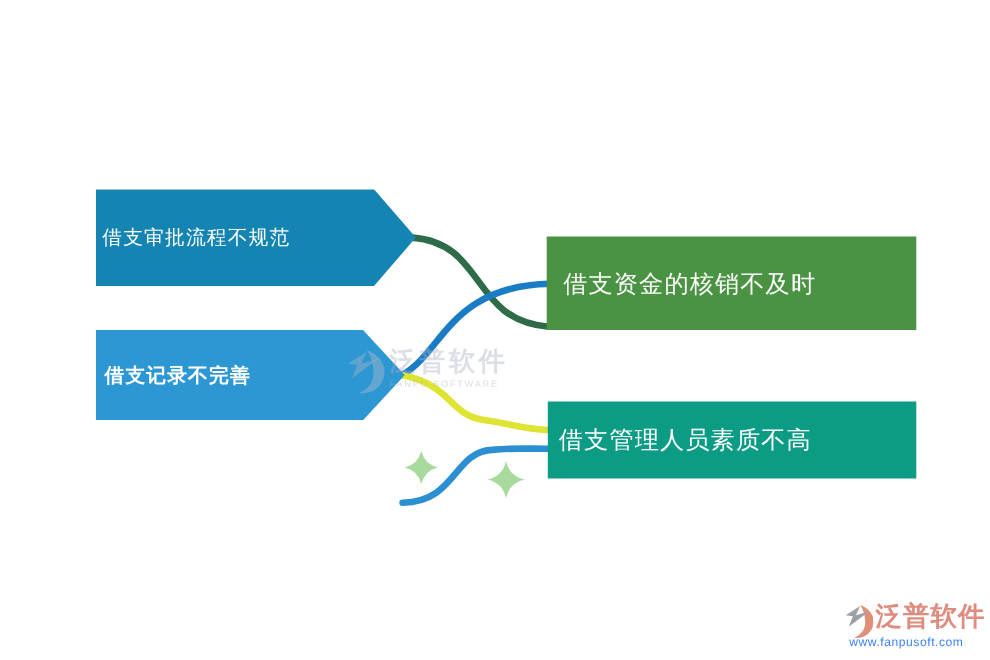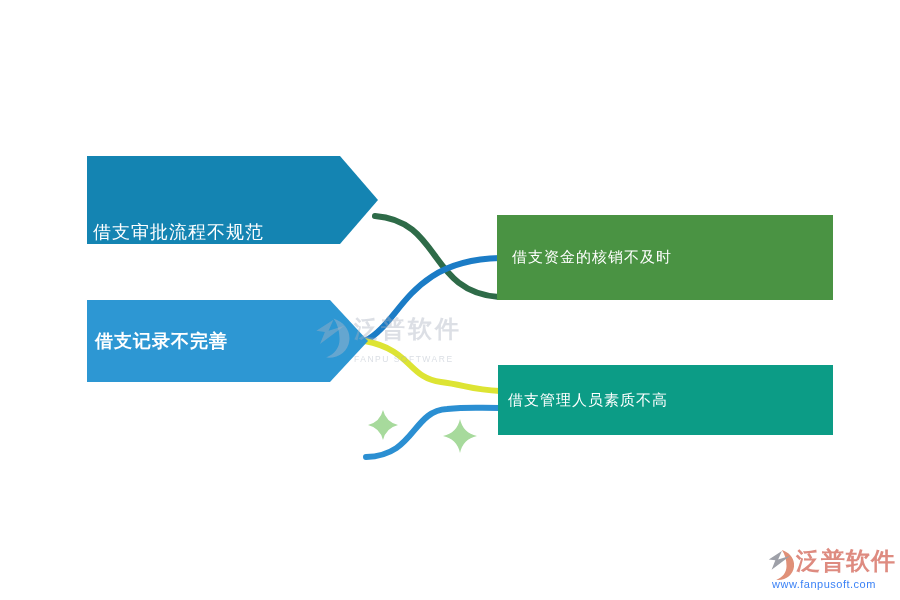--- a/index.html
+++ b/index.html
@@ -10,45 +10,45 @@
   
   #connector-layer{position:absolute;left:0;top:0;width:900px;height:600px;z-index:1;}
 
   
   .arrow-node{
     position:absolute;z-index:2;display:flex;align-items:center;
     clip-path:polygon(0 0, calc(100% - 38px) 0, 100% 50%, calc(100% - 38px) 100%, 0 100%);
     color:#ffffff;font-family:"Liberation Serif","DejaVu Serif",serif;
     font-size:18px;letter-spacing:1px;box-sizing:border-box;padding-left:8px;
   }
-  #node-approval{left:87px;top:156px;width:291px;height:88px;background:#1484B2;padding-left:6px;align-items:flex-end;}
+  #node-approval{left:87px;top:172px;width:291px;height:88px;background:#1484B2;padding-left:6px;}
   #node-records{left:87px;top:300px;width:281px;height:82px;background:#2D97D3;font-weight:bold;}
   #node-usage{left:86px;top:415px;width:283px;height:82px;background:#8BCB4F;}
 
   
   .rect-node{
     position:absolute;z-index:2;display:flex;align-items:center;
     color:#ffffff;font-family:"Liberation Serif","DejaVu Serif",serif;
-    font-size:15px;letter-spacing:1px;box-sizing:border-box;
+    font-size:22px;letter-spacing:1px;box-sizing:border-box;
   }
   #node-writeoff{left:497px;top:215px;width:336px;height:85px;background:#4A9343;padding-left:15px;}
   #node-personnel{left:498px;top:365px;width:335px;height:70px;background:#0C9C86;padding-left:10px;}
 
   
   #watermark{
     position:absolute;left:312px;top:316px;z-index:3;display:flex;align-items:flex-start;
     pointer-events:none;
   }
   #watermark .wm-text{margin-left:4px;}
   #watermark .wm-title{
     font-family:"Liberation Serif","DejaVu Serif",serif;font-weight:bold;
     font-size:24px;letter-spacing:3px;color:rgba(168,176,190,0.40);line-height:26px;
   }
   #watermark .wm-sub{
-    font-size:8.5px;letter-spacing:1.5px;color:rgba(168,176,190,0.42);margin-top:12px;
+    font-size:8.5px;letter-spacing:1.5px;color:rgba(168,176,190,0.42);margin-top:2px;
   }
 
   
   #brand-footer{position:absolute;left:766px;top:548px;z-index:3;width:130px;}
   #brand-footer .row{display:flex;align-items:flex-start;}
   #brand-footer .brand-name{
     font-family:"Liberation Serif","DejaVu Serif",serif;font-weight:bold;
     font-size:24px;letter-spacing:1px;color:#DE8B80;line-height:26px;margin-left:2px;
   }
   #brand-footer .brand-url{

